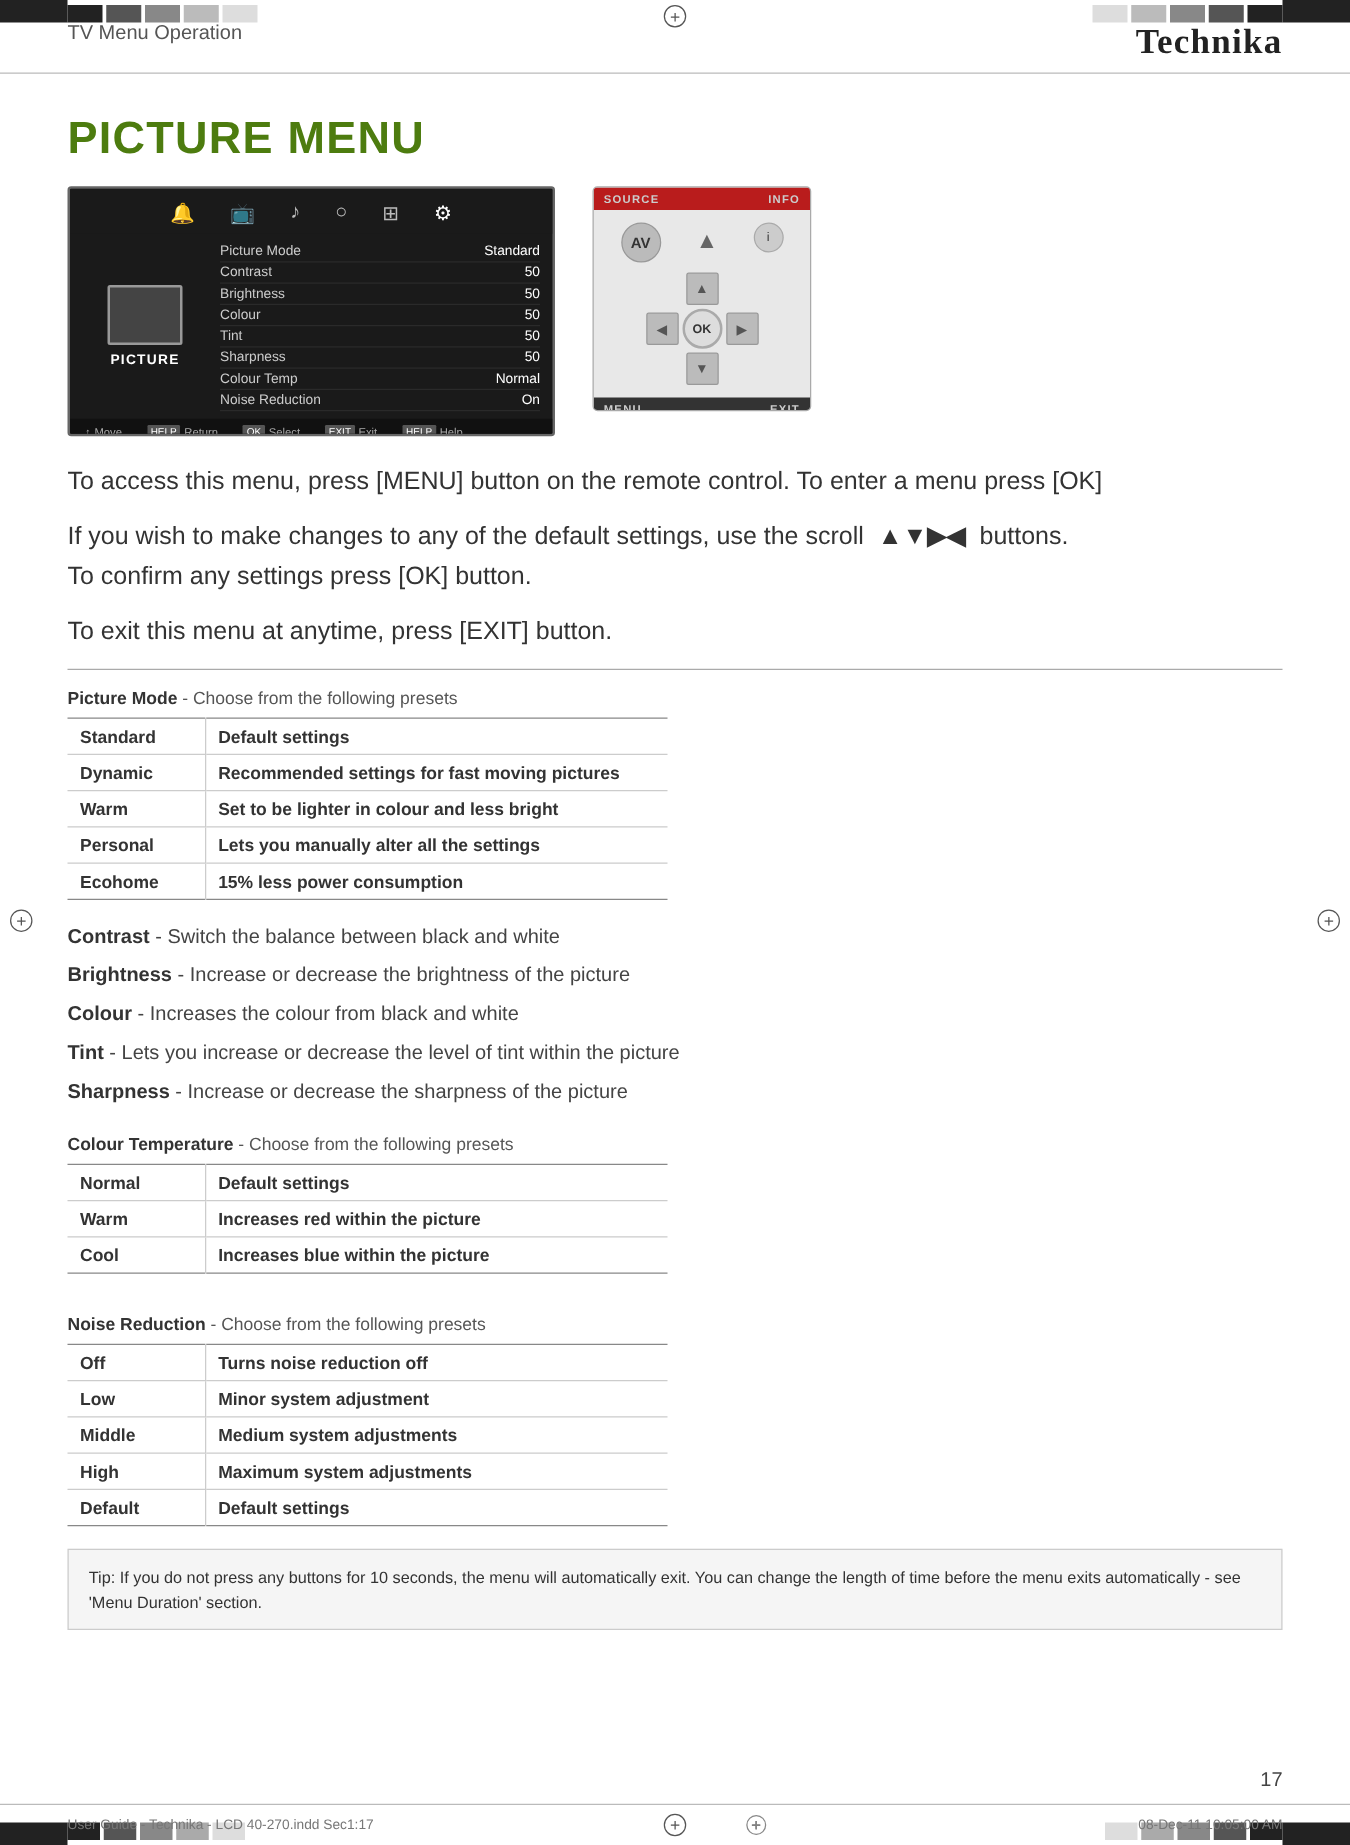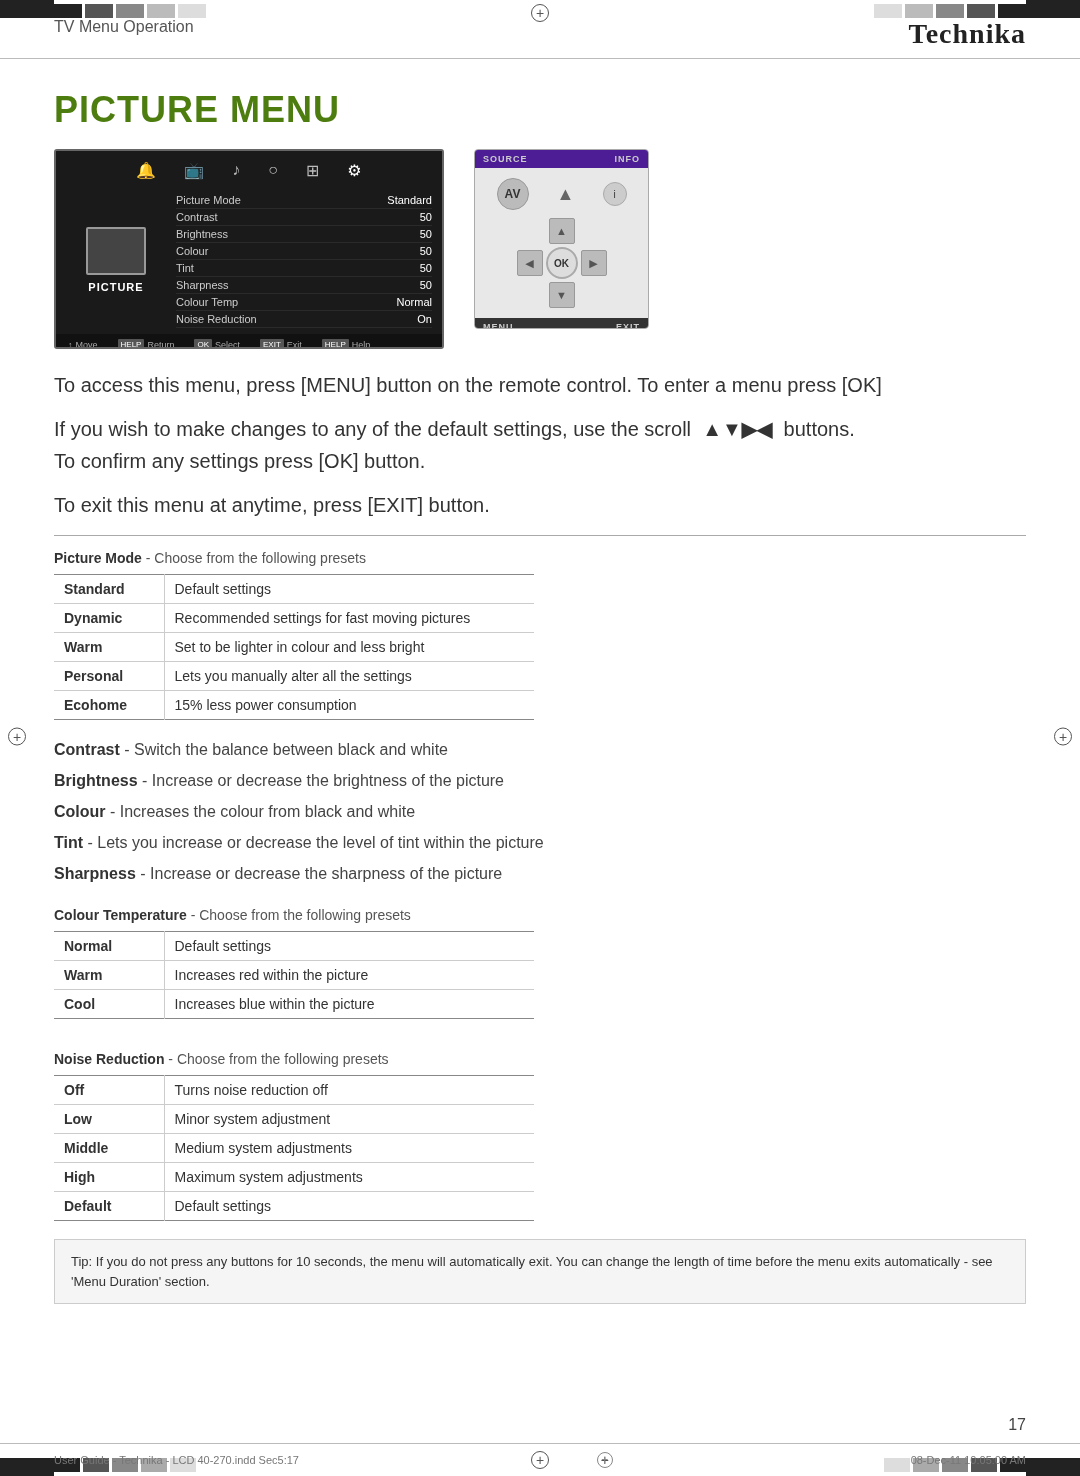--- a/index.html
+++ b/index.html
@@ -168,40 +168,40 @@
       height: 180px;
       background: #e8e8e8;
       border: 1.5px solid #aaa;
       border-radius: 4px;
       overflow: hidden;
       flex-shrink: 0;
       display: flex;
       flex-direction: column;
     }
     .remote-top-bar {
-      background: #4c1d95;
+      background: #b91c1c;
       display: flex;
       justify-content: space-between;
       padding: 4px 8px;
       font-size: 9px;
       color: #ccc;
       font-weight: bold;
       letter-spacing: 1px;
     }
     .remote-body {
       flex: 1;
       display: flex;
       flex-direction: column;
       align-items: center;
       padding: 10px;
       gap: 8px;
     }
     .remote-top-row {
       display: flex;
-      align-items: center;
+      align-items: flex-start;
       width: 100%;
       justify-content: space-around;
     }
     .remote-btn-round {
       width: 32px; height: 32px;
       border-radius: 50%;
       background: #bbb;
       display: flex;
       align-items: center;
       justify-content: center;
@@ -305,20 +305,21 @@
     }
     .preset-table tr:first-child {
       border-top: 1.5px solid #888;
     }
     .preset-table tr:last-child {
       border-bottom: 1.5px solid #888;
     }
     .preset-table td {
       padding: 6px 10px;
       vertical-align: top;
+      font-weight: bold;
     }
     .preset-table td:first-child {
       width: 110px;
       font-weight: bold;
       color: #333;
       border-right: 1px solid #ccc;
     }
     .preset-table td:last-child {
       color: #333;
     }
@@ -689,21 +690,21 @@
 </div>
 <div class="bottom-mark-strip right-strip" style="display:flex;flex-direction:row-reverse;">
   <div class="bottom-mark-block" style="background:#222;"></div>
   <div class="bottom-mark-block" style="background:#555;"></div>
   <div class="bottom-mark-block" style="background:#888;"></div>
   <div class="bottom-mark-block light"></div>
   <div class="bottom-mark-block" style="background:#ddd;"></div>
 </div>
 
 <div class="page-footer">
-  <span>User Guide - Technika - LCD 40-270.indd  Sec5:17</span>
+  <span>User Guide - Technika - LCD 40-270.indd  Sec1:17</span>
   <span>
     <div class="reg-mark" style="width:16px;height:16px;border:1.5px solid #888;display:inline-block;position:relative;vertical-align:middle;border-radius:50;">
       <span style="position:absolute;top:50%;left:50%;transform:translate(-50%,-50%);font-size:12px;color:#888;line-height:1;">+</span>
     </div>
   </span>
   <span>08-Dec-11  10:05:00 AM</span>
 </div>
 
 <div style="position:absolute;bottom:42px;right:54px;font-size:16px;color:#444;">17</div>
 

